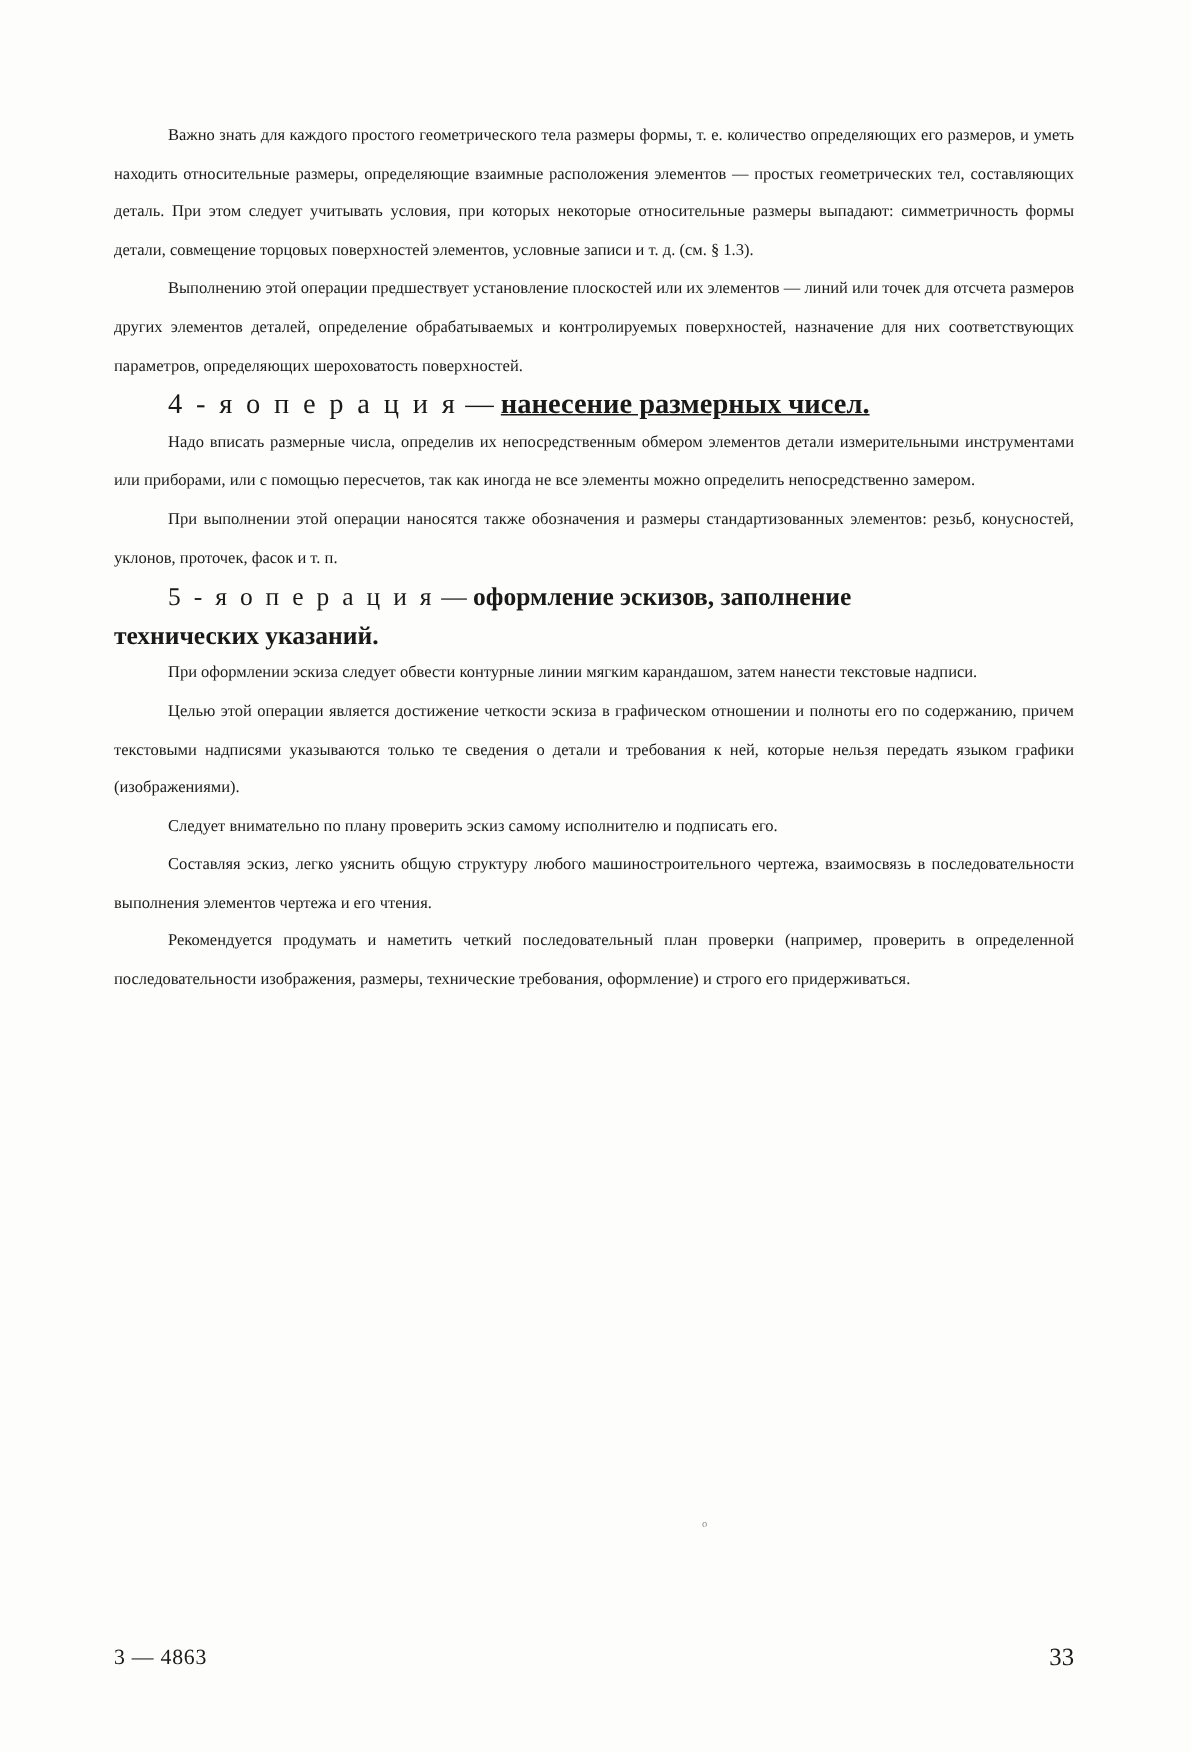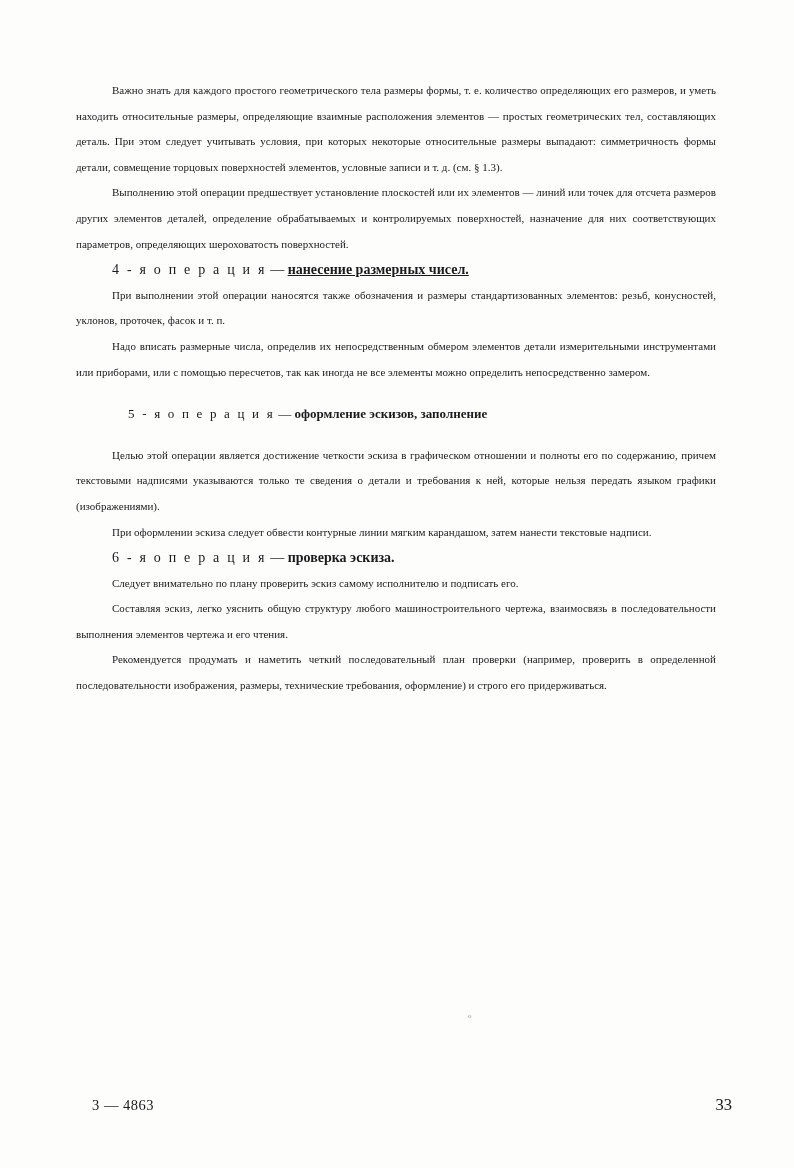--- a/index.html
+++ b/index.html
@@ -33,45 +33,45 @@
     margin: 0;
     font-size: 11px;
     line-height: 25.6px;
     text-align: justify;
     text-justify: inter-word;
     text-indent: 36px;
     hyphens: manual;
   }
   .op-line {
     margin: 0;
-    font-size: 14px;
+    font-size: 19px;
     line-height: 25.6px;
     text-indent: 36px;
     text-align: justify;
   }
   .op-label {
     letter-spacing: 2.2px;
   }
   .op-title {
     font-weight: bold;
   }
   .op-title-u {
     font-weight: bold;
     text-decoration: underline;
   }
   .op-line-5 {
-    margin: 16px;
-    font-size: 13px;
+    margin: 0;
+    font-size: 17px;
     line-height: 25.6px;
     text-indent: 36px;
     text-align: justify;
   }
   .footer {
     position: absolute;
-    left: 92px;
+    left: 76px;
     top: 1096px;
     width: 640px;
     font-size: 14.5px;
     line-height: 18px;
     display: flex;
     justify-content: space-between;
     align-items: center;
   }
   .footer .sig {
     letter-spacing: 0.5px;
@@ -95,31 +95,31 @@
 
   <div class="text-column">
 
     <p class="para">Важно знать для каждого простого геометрического тела размеры формы, т. е. количество определяющих его размеров, и уметь находить относительные размеры, определяющие взаимные расположения элементов — простых геометрических тел, составляющих деталь. При этом следует учитывать условия, при которых некоторые относительные размеры выпадают: симметричность формы детали, совмещение торцовых поверхностей элементов, условные записи и т. д. (см. § 1.3).</p>
 
     <p class="para">Выполнению этой операции предшествует установление плоскостей или их элементов — линий или точек для отсчета размеров других элементов деталей, определение обрабатываемых и контролируемых поверхностей, назначение для них соответствующих параметров, определяющих шероховатость поверхностей.</p>
 
 
     <p class="op-line"><span class="op-label">4 - я   о п е р а ц и я</span><span> — </span><span class="op-title-u">нанесение размерных чисел.</span></p>
 
+    <p class="para">Надо вписать размерные числа, определив их непосредственным обмером элементов детали измерительными инструментами или приборами, или с помощью пересчетов, так как иногда не все элементы можно определить непосредственно замером.</p>
+
     <p class="para">При выполнении этой операции наносятся также обозначения и размеры стандартизованных элементов: резьб, конусностей, уклонов, проточек, фасок и т. п.</p>
 
-    <p class="para">Надо вписать размерные числа, определив их непосредственным обмером элементов детали измерительными инструментами или приборами, или с помощью пересчетов, так как иногда не все элементы можно определить непосредственно замером.</p>
+    <p class="op-line-5"><span class="op-label">5 - я   о п е р а ц и я</span><span> — </span><span class="op-title">оформление    эскизов,    заполнение</span></p>
+    <p class="op-line-5" style="text-indent:0"><span class="op-title">технических указаний.</span></p>
 
-    <p class="op-line-5"><span class="op-label">5 - я   о п е р а ц и я</span><span> — </span><span class="op-title">оформление    эскизов,    заполнение</span></p>
+    <p class="para">При оформлении эскиза следует обвести контурные линии мягким карандашом, затем нанести текстовые надписи.</p>
 
     <p class="para">Целью этой операции является достижение четкости эскиза в графическом отношении и полноты его по содержанию, причем текстовыми надписями указываются только те сведения о детали и требования к ней, которые нельзя передать языком графики (изображениями).</p>
 
-    <p class="para">При оформлении эскиза следует обвести контурные линии мягким карандашом, затем нанести текстовые надписи.</p>
-
-    <p class="op-line"><span class="op-label">6 - я   о п е р а ц и я</span><span>  — </span><span class="op-title">проверка эскиза.</span></p>
 
     <p class="para">Следует внимательно по плану проверить эскиз самому исполнителю и подписать его.</p>
 
 
     <p class="para">Составляя эскиз, легко уяснить общую структуру любого машиностроительного чертежа, взаимосвязь в последовательности выполнения элементов чертежа и его чтения.</p>
 
     <p class="para">Рекомендуется продумать и наметить четкий последовательный план проверки (например, проверить в определенной последовательности изображения, размеры, технические требования, оформление) и строго его придерживаться.</p>
 
   </div>
 

